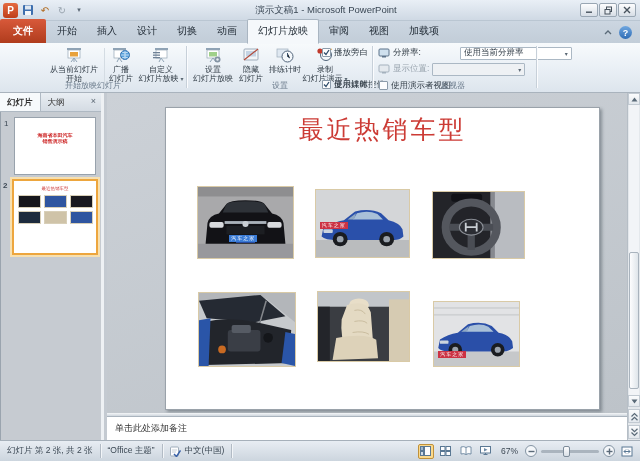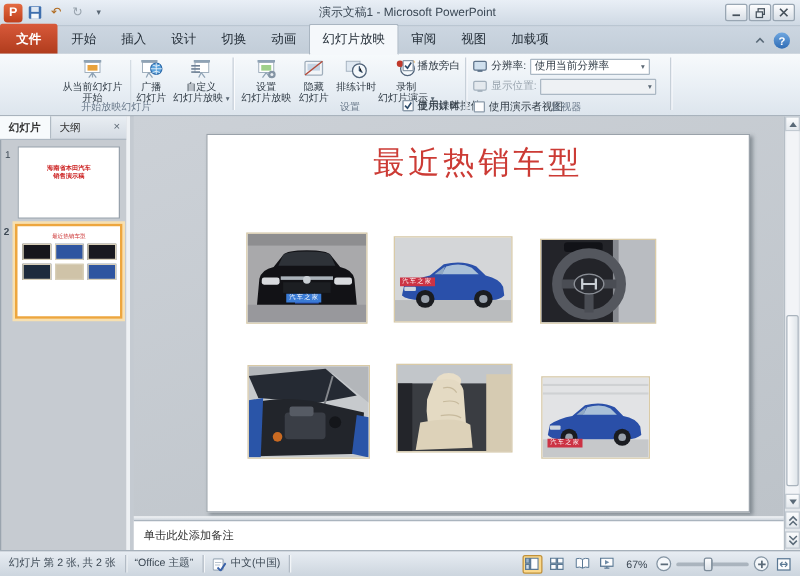--- a/index.html
+++ b/index.html
@@ -310,21 +310,21 @@
     </div>
     <div class="grouplabel" style="left:190px;width:180px;">设置</div>
     <div class="gsep" style="left:372px;"></div>
 
     <div class="monrow" style="left:378px;top:3px;">
       <svg width="12" height="11" viewBox="0 0 12 11">
           <rect x="1" y="1" width="10" height="7" rx="1" fill="#cfe0ee" stroke="#5d738a"></rect>
           <rect x="4" y="8" width="4" height="1.5" fill="#5d738a"></rect>
         </svg>
       <span class="monlabel">分辨率:</span>
-      <span class="combo" style="width:96px;">
+      <span class="combo" style="width:112px;margin-left:36px;">
         <span>使用当前分辨率</span>
         <span class="caret">▾</span>
       </span>
     </div>
     <div class="monrow" style="left:378px;top:19px;">
       <svg width="12" height="11" viewBox="0 0 12 11">
           <rect x="1" y="1" width="10" height="7" rx="1" fill="#e4e9ee" stroke="#a4b1bd"></rect>
           <rect x="4" y="8" width="4" height="1.5" fill="#a4b1bd"></rect>
         </svg>
       <span class="monlabel dis">显示位置:</span>

